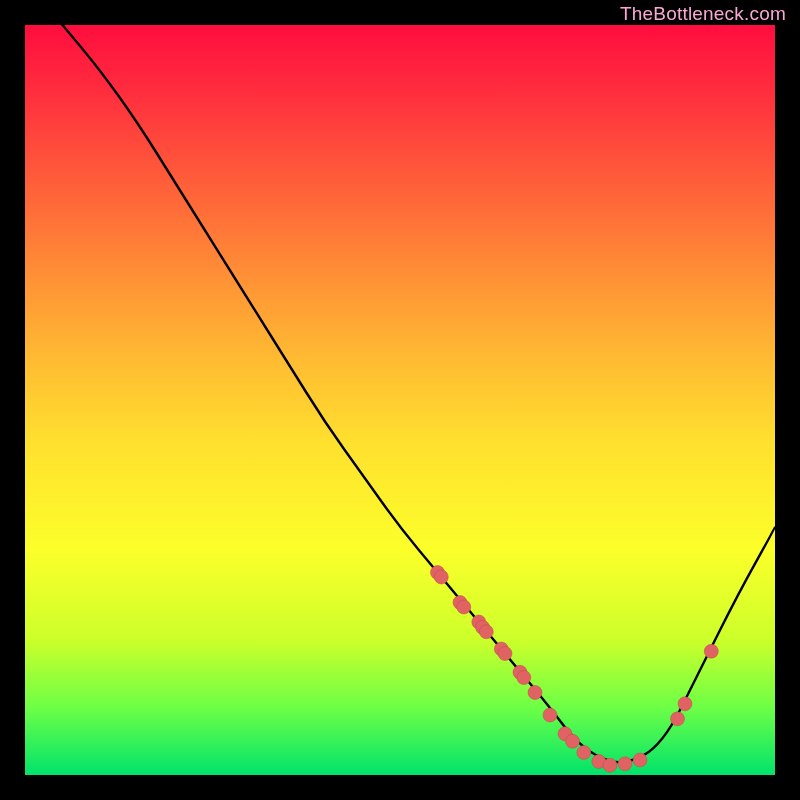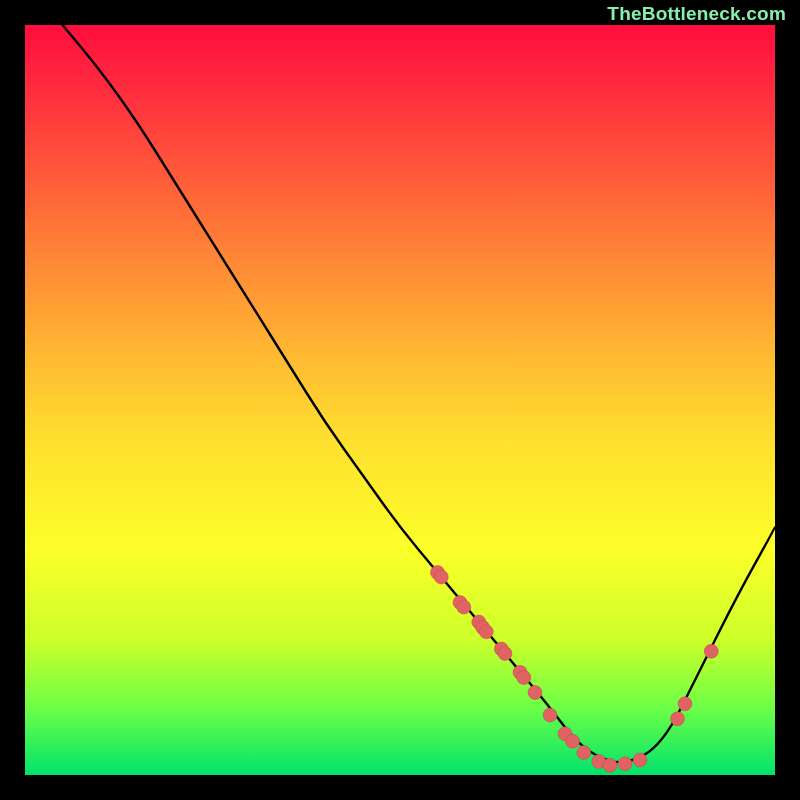--- a/index.html
+++ b/index.html
@@ -27,23 +27,23 @@
       #fcff2a 70%,
       #ccff2a 82%,
       #6dff46 91%,
       #00e36b 100%
     );
   }
   .watermark {
     position: absolute;
     top: 3px;
     right: 14px;
-    color: #86efac;
+    color: #f9a8d4;
     font-size: 19px;
-    font-weight: 700;
+    font-weight: 400;
     letter-spacing: 0.2px;
   }
   svg.overlay {
     position: absolute;
     left: 0;
     top: 0;
     width: 750px;
     height: 750px;
     overflow: visible;
     pointer-events: none;

